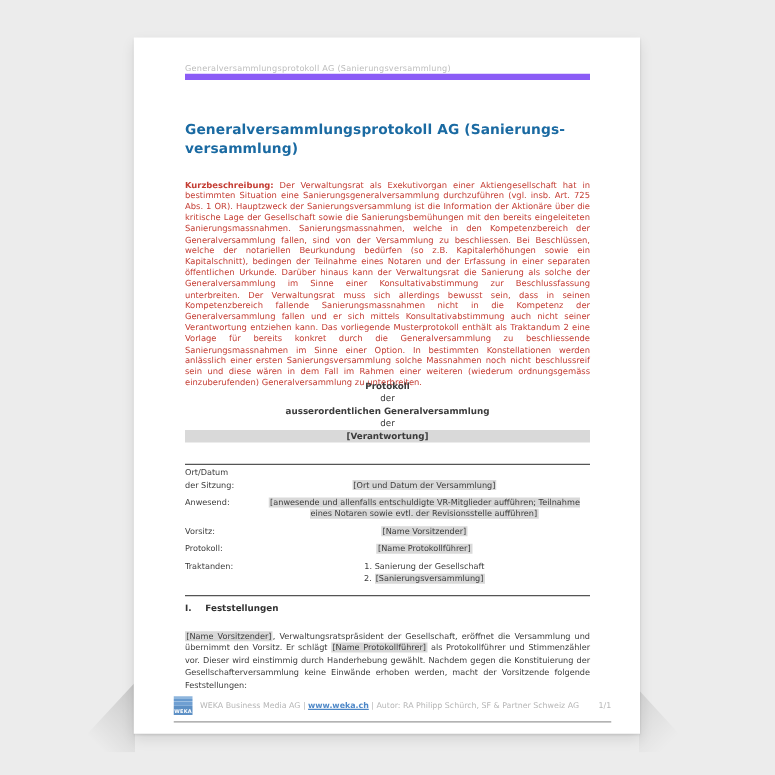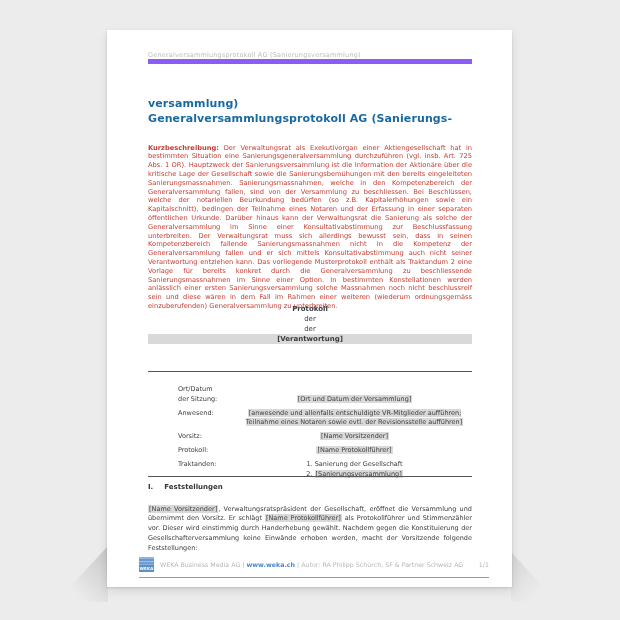--- a/index.html
+++ b/index.html
@@ -50,24 +50,24 @@
   .proto-head span{display:block;}
   .proto-head .b{font-weight:bold;}
   .hl{background:#d9d9d9;padding:0 1px;}
   .rule{
     position:absolute;left:41px;right:40px;height:0;
     border-top:1px solid #555;
   }
   .rule.r1{top:341px;}
   .rule.r2{top:446px;}
   .meta{
-    position:absolute;left:41px;right:40px;top:355px;
+    position:absolute;left:41px;right:40px;top:344px;
     display:grid;grid-template-columns:59px 1fr;
     row-gap:4px;column-gap:0;
-    font-size:6.5px;line-height:9.8px;color:#3c3c3c;margin-left:30px;
+    font-size:6.5px;line-height:9.8px;color:#3c3c3c;
   }
   .meta .lbl{white-space:pre-line;}
   .meta .pad-top{padding-top:9.8px;}
   .meta .val{text-align:center;}
   .section-head{
     position:absolute;left:41px;right:40px;top:453px;
     display:flex;gap:11px;font-size:7px;font-weight:bold;color:#333;
   }
   .body-para{
     position:absolute;left:41px;right:40px;top:468px;
@@ -96,29 +96,30 @@
 <body>
 
 <div class="corner-shadow left"></div>
 <div class="corner-shadow right"></div>
 
 <div class="sheet">
 
   <div class="running-header">Generalversammlungsprotokoll AG (Sanierungsversammlung)</div>
 
   <div class="doc-title">
+    <span>Generalversammlungsprotokoll AG (Sanierungs-</span>
     <span>versammlung)</span>
-    <span>Generalversammlungsprotokoll AG (Sanierungs-</span>
   </div>
 
   <p class="short-desc"><span class="lead">Kurzbeschreibung:</span><span> Der Verwaltungsrat als Exekutivorgan einer Aktiengesellschaft hat in bestimmten Situation eine Sanierungsgeneralversammlung durchzuführen (vgl. insb. Art. 725 Abs. 1 OR). Hauptzweck der Sanierungsversammlung ist die Information der Aktionäre über die kritische Lage der Gesellschaft sowie die Sanierungsbemühungen mit den bereits eingeleiteten Sanierungsmassnahmen. Sanierungsmassnahmen, welche in den Kompetenzbereich der Generalversammlung fallen, sind von der Versammlung zu beschliessen. Bei Beschlüssen, welche der notariellen Beurkundung bedürfen (so z.B. Kapitalerhöhungen sowie ein Kapitalschnitt), bedingen der Teilnahme eines Notaren und der Erfassung in einer separaten öffentlichen Urkunde. Darüber hinaus kann der Verwaltungsrat die Sanierung als solche der Generalversammlung im Sinne einer Konsultativabstimmung zur Beschlussfassung unterbreiten. Der Verwaltungsrat muss sich allerdings bewusst sein, dass in seinen Kompetenzbereich fallende Sanierungsmassnahmen nicht in die Kompetenz der Generalversammlung fallen und er sich mittels Konsultativabstimmung auch nicht seiner Verantwortung entziehen kann. Das vorliegende Musterprotokoll enthält als Traktandum 2 eine Vorlage für bereits konkret durch die Generalversammlung zu beschliessende Sanierungsmassnahmen im Sinne einer Option. In bestimmten Konstellationen werden anlässlich einer ersten Sanierungsversammlung solche Massnahmen noch nicht beschlussreif sein und diese wären in dem Fall im Rahmen einer weiteren (wiederum ordnungsgemäss einzuberufenden) Generalversammlung zu unterbreiten.</span></p>
 
   <div class="proto-head">
     <span class="b">Protokoll</span>
     <span>der</span>
+    <span class="b">ausserordentlichen Generalversammlung</span>
     <span>der</span>
     <span class="b">
         <span class="hl">[Verantwortung]</span>
       </span>
   </div>
 
   <div class="rule r1"></div>
 
   <div class="meta">
     <div class="lbl">Ort/Datum

